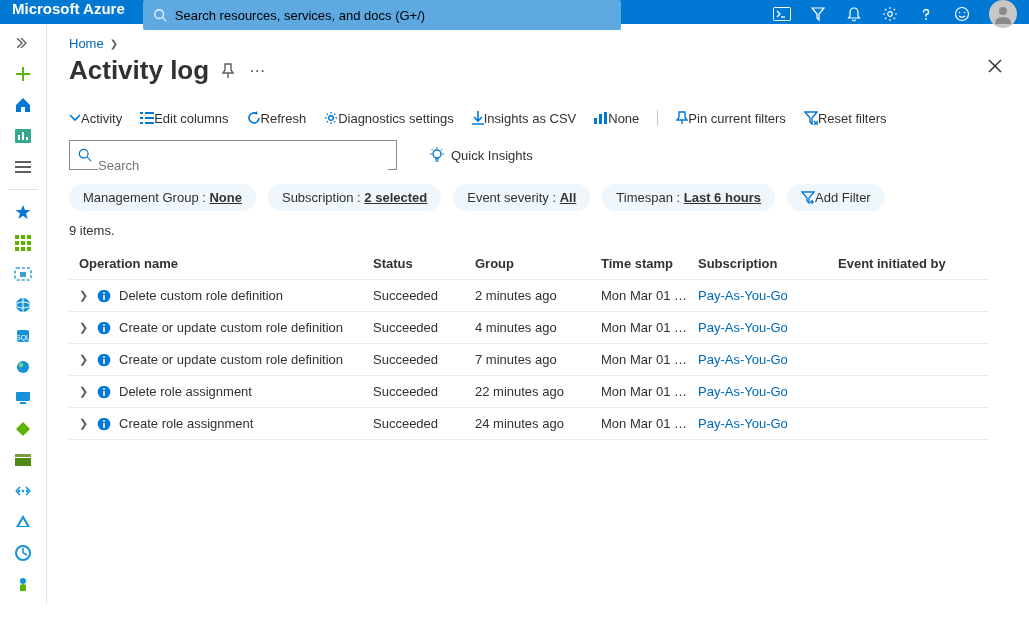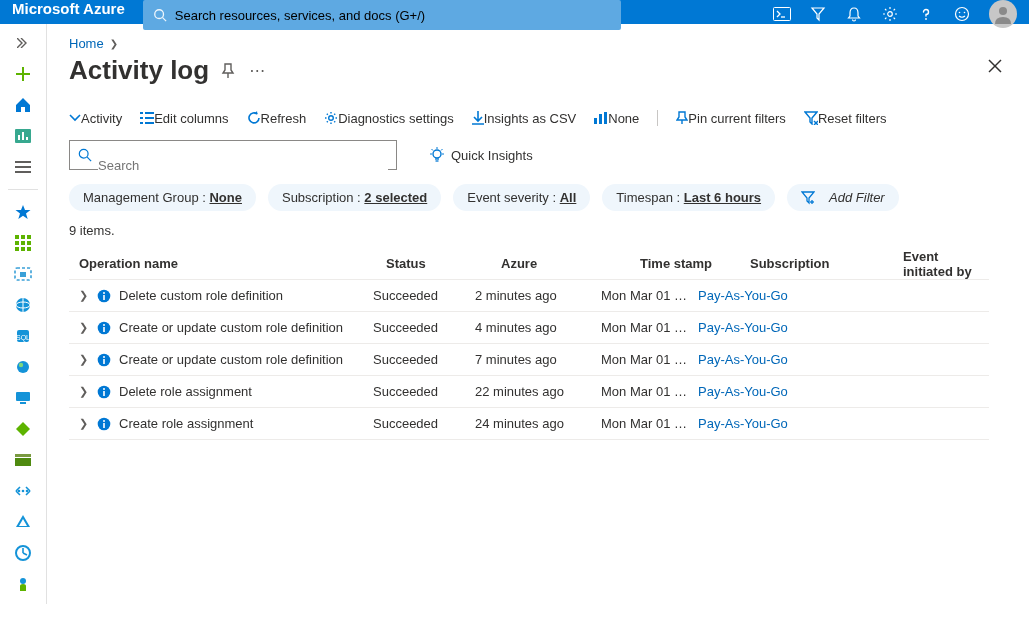--- a/index.html
+++ b/index.html
@@ -29,25 +29,25 @@
   .tbdiv { width: 1px; height: 16px; background: #c8c6c4; }
   .searchrow { display: flex; align-items: center; gap: 32px; margin-bottom: 14px; }
   .sbox2 { width: 328px; height: 30px; border: 1px solid #8a8886; display: flex; align-items: center; padding: 0 8px; }
   .sbox2 input { border: none; outline: none; flex: 1; font-size: 13px; margin-top: 20px; }
   .sbox2 .sicon2 { color: #0078d4; margin-right: 6px; }
   .qi { display: flex; align-items: center; gap: 6px; cursor: pointer; }
   .qi .bulb { color: #0078d4; }
   .pills { display: flex; align-items: center; gap: 12px; margin-bottom: 12px; flex-wrap: wrap; }
   .pill { background: #eff6fc; border-radius: 14px; padding: 6px 14px; font-size: 13px; cursor: pointer; white-space: nowrap; }
   .pill b { font-weight: 600; text-decoration: underline; }
-  .pill.add { display: flex; align-items: center; gap: 14px; font-style: italic; }
+  .pill.add { display: flex; align-items: center; gap: 0; }
   .itemscount { font-size: 13px; color: #323130; margin-bottom: 10px; }
   .grid { width: 100%; }
   .ghead, .grow { display: flex; align-items: center; height: 32px; border-bottom: 1px solid #edebe9; }
-  .ghead { font-weight: 600; font-size: 13px; gap: 13px; }
+  .ghead { font-weight: 600; font-size: 13px; }
   .grow { font-size: 13px; }
   .col-op { width: 304px; padding-left: 10px; display: flex; align-items: center; gap: 8px; }
   .col-status { width: 102px; }
   .col-time { width: 126px; }
   .col-ts { width: 97px; overflow: hidden; text-overflow: ellipsis; white-space: nowrap; }
   .col-sub { width: 140px; }
   .col-init { flex: 1; }
   .sub-link { color: #0067b8; cursor: pointer; }
   .expand { color: #605e5c; font-size: 11px; width: 10px; }
   .info { color: #0078d4; display: inline-flex; }
@@ -383,21 +383,21 @@
         <span>Add Filter</span>
       </div>
     </div>
 
     <div class="itemscount">9 items.</div>
 
     <div class="grid">
       <div class="ghead">
         <div class="col-op">Operation name</div>
         <div class="col-status">Status</div>
-        <div class="col-time">Azure</div>
+        <div class="col-time">Group</div>
         <div class="col-ts">Time stamp</div>
         <div class="col-sub">Subscription</div>
         <div class="col-init">Event initiated by</div>
       </div>
       <div id="grid-body">
           <div class="grow">
             <div class="col-op">
               <span class="expand">❯</span>
               <span class="info">
                 <svg width="14" height="14">

